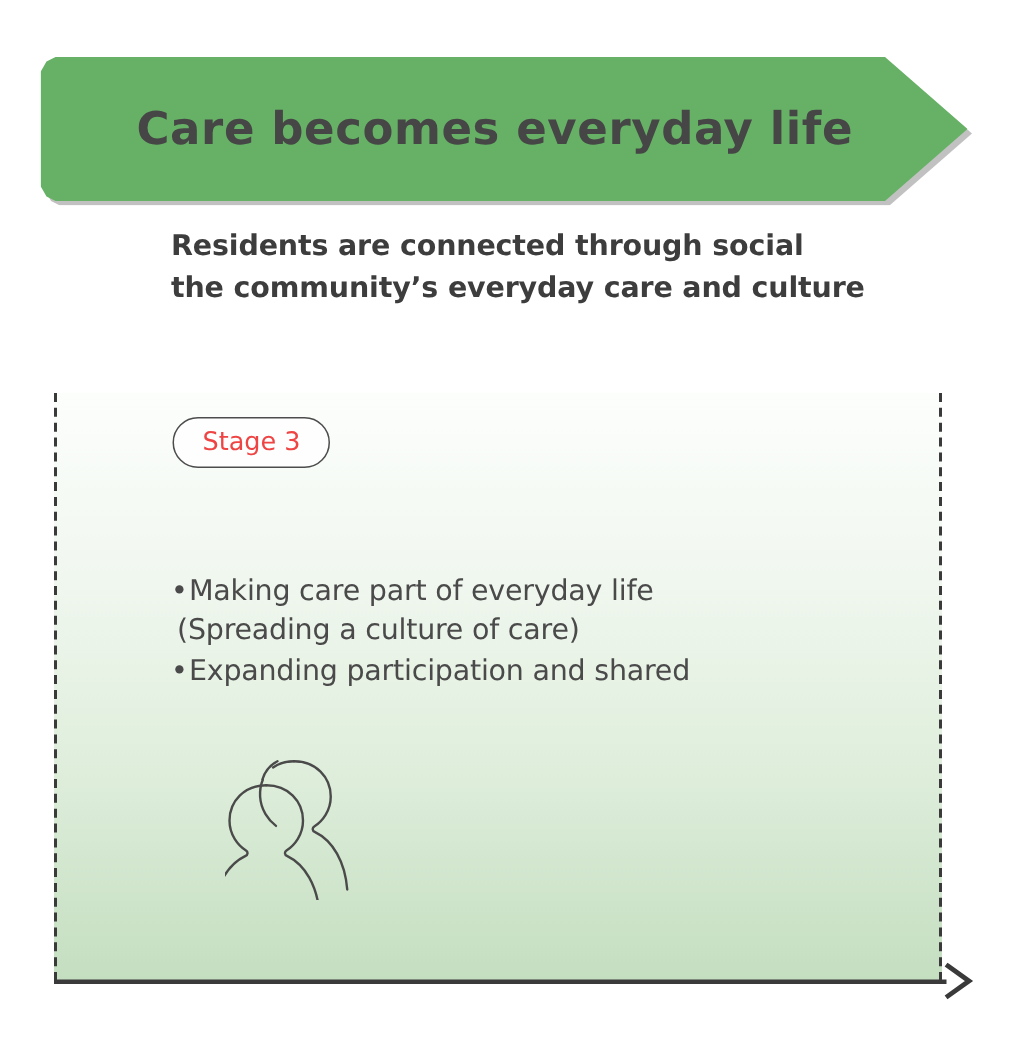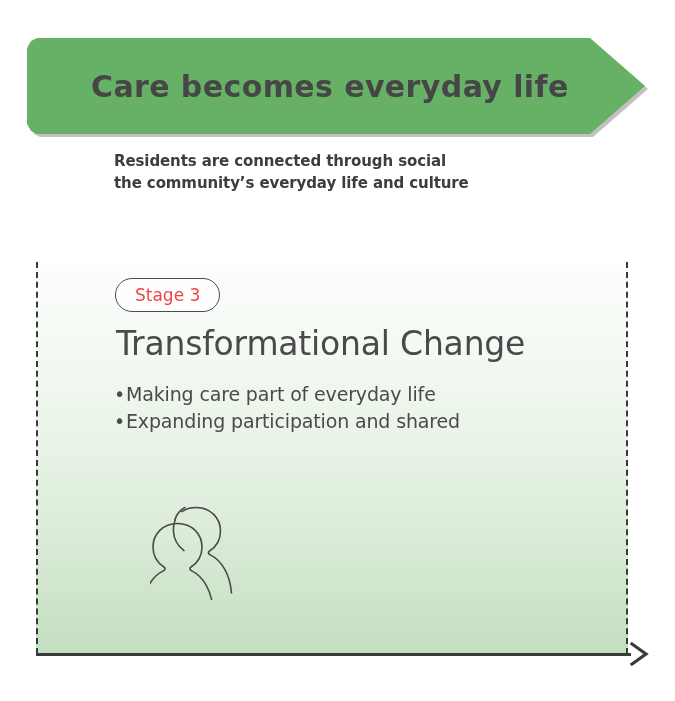--- a/index.html
+++ b/index.html
@@ -62,21 +62,21 @@
     white-space: nowrap;
     font-family: "DejaVu Sans", "Liberation Sans", sans-serif;
   }
 
   
   .subtitle {
     position: absolute;
     left: 114px;
     top: 150px;
     width: 500px;
-    font-size: 15px;
+    font-size: 19px;
     font-weight: 700;
     line-height: 1.48;
     color: #3d3d3d;
     letter-spacing: -0.1px;
   }
   .subtitle-line { display: block; white-space: nowrap; }
 
   
   .panel {
     position: absolute;
@@ -181,36 +181,36 @@
 
   <div class="banner-wrap">
     <div class="banner-shadow"></div>
     <div class="banner">
       <div class="banner-title">Care becomes everyday life</div>
     </div>
   </div>
 
   <div class="subtitle">
     <span class="subtitle-line">Residents are connected through social</span>
-    <span class="subtitle-line">the community’s everyday life and culture</span>
+    <span class="subtitle-line">the community’s everyday care and culture</span>
   </div>
 
   <div class="panel">
 
     <div class="stage-badge">Stage 3</div>
 
-    <div class="panel-heading">Transformational Change</div>
 
     <div class="bullets">
 
       <div class="bullet">
         <div class="bullet-row">
           <span class="bullet-dot">•</span>
           <span class="bullet-text">Making care part of everyday life</span>
         </div>
+        <span class="bullet-sub">(Spreading a culture of care)</span>
       </div>
 
       <div class="bullet">
         <div class="bullet-row">
           <span class="bullet-dot">•</span>
           <span class="bullet-text">Expanding participation and shared</span>
         </div>
       </div>
 
     </div>

